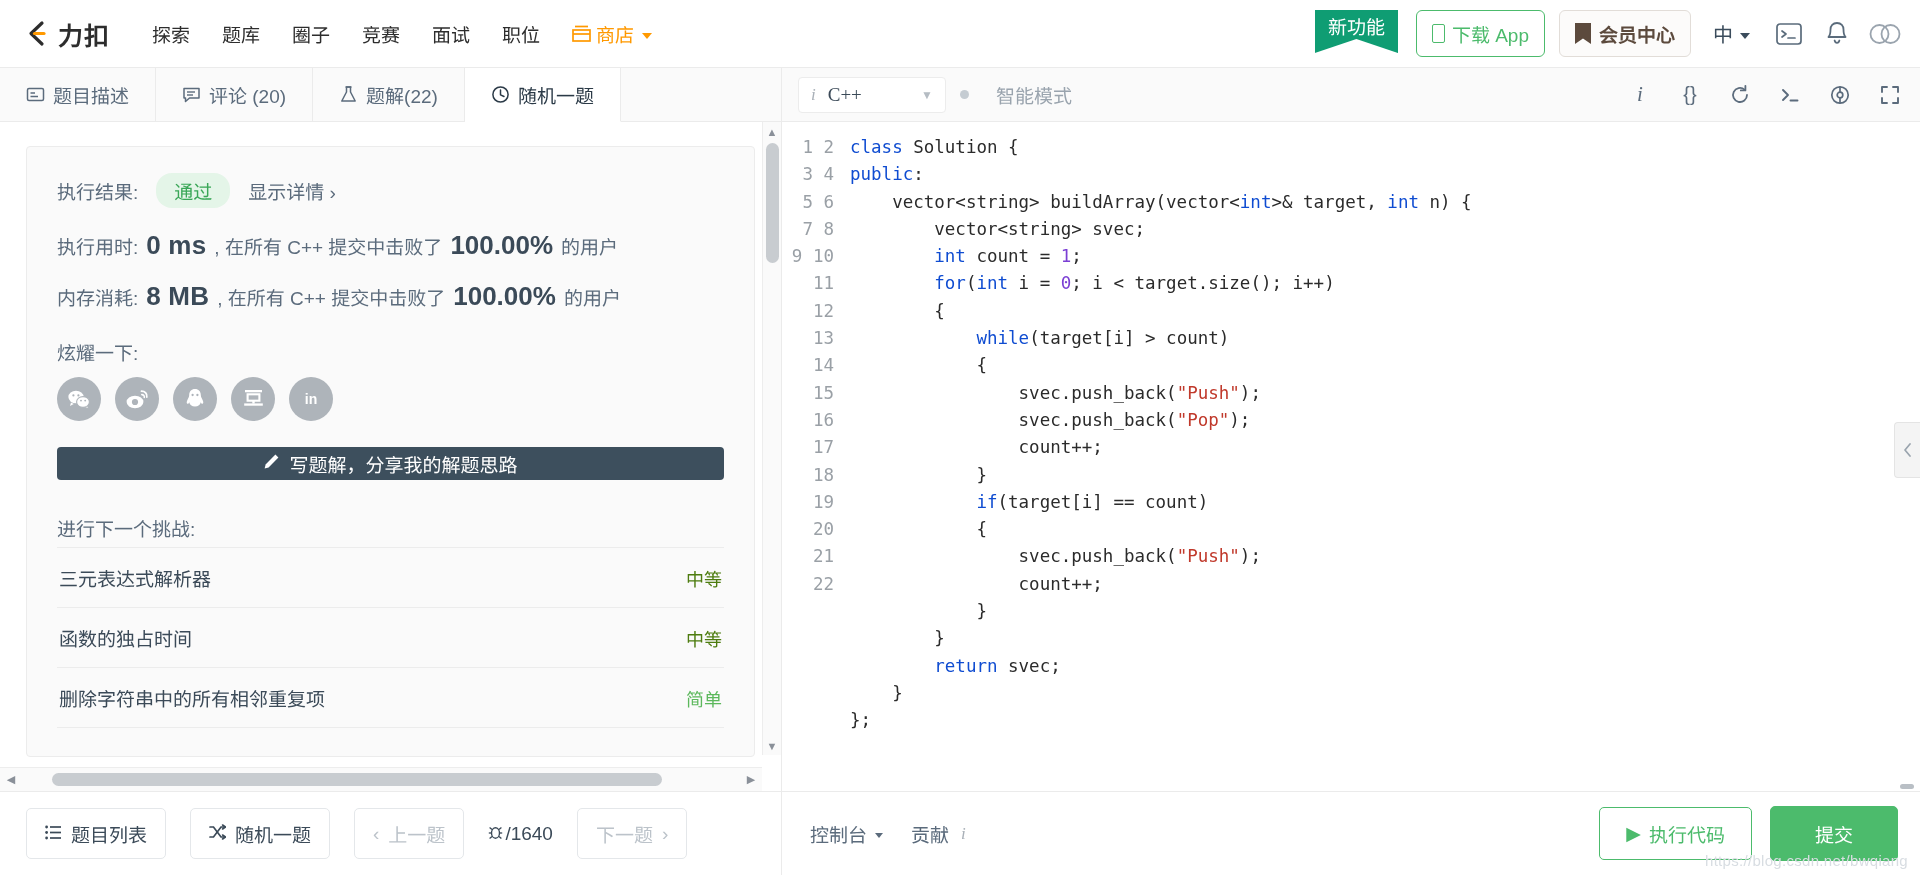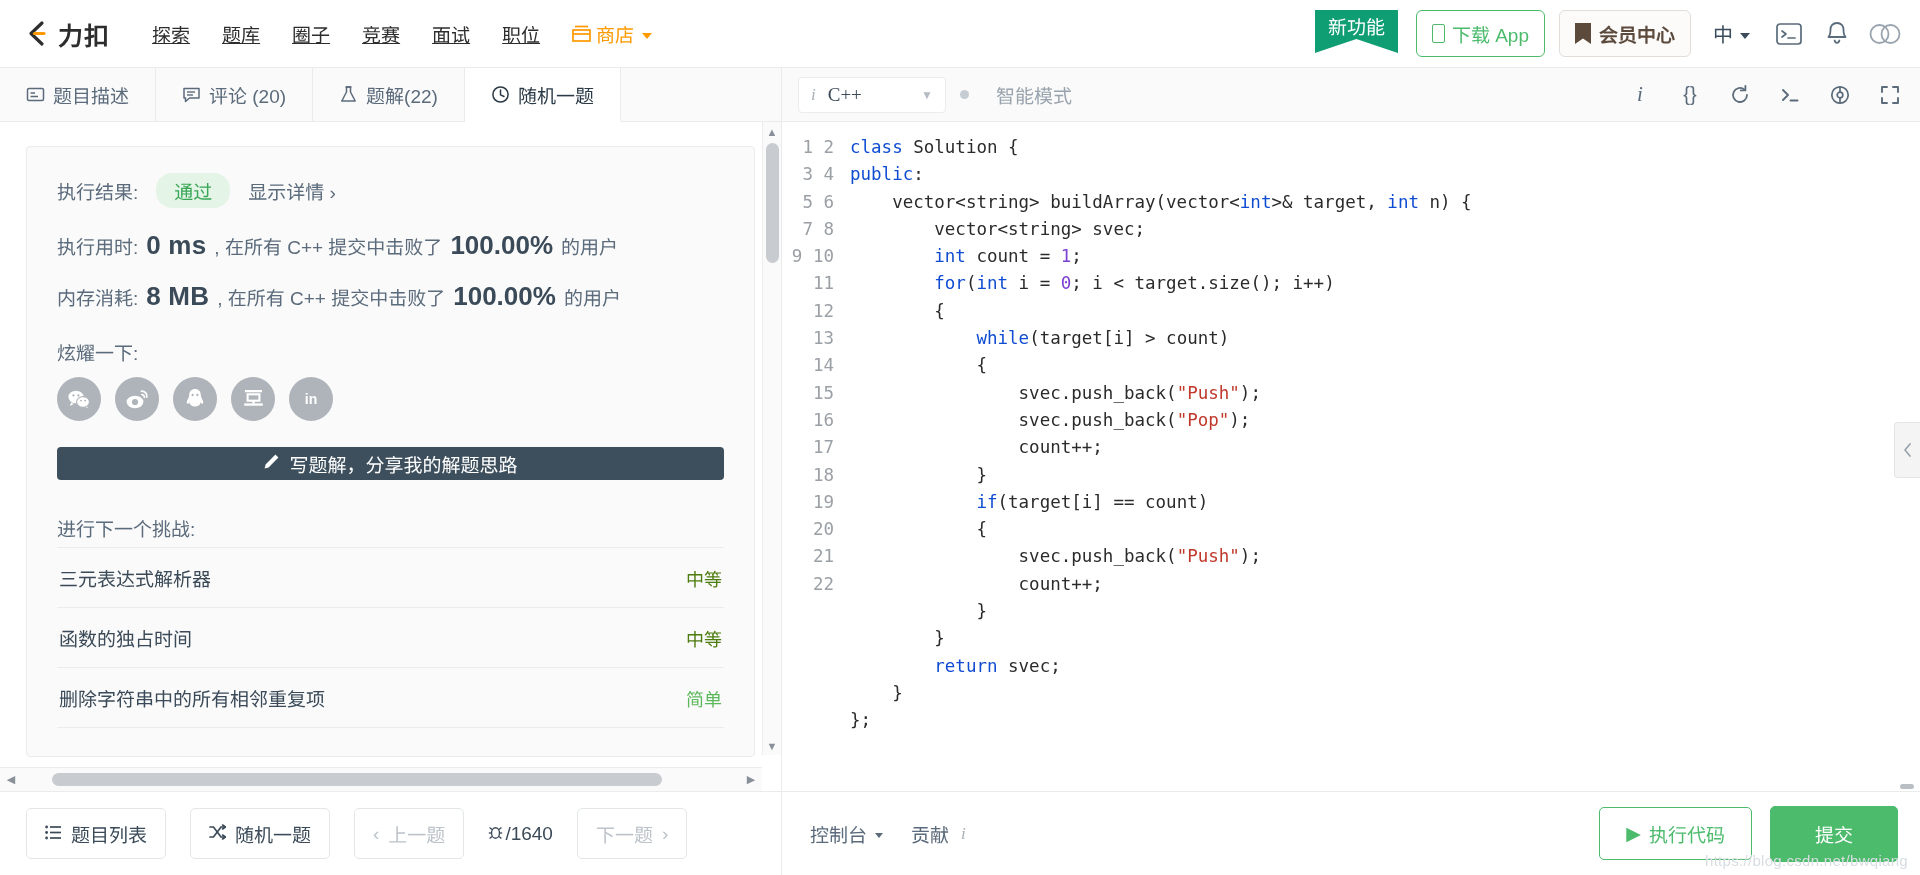--- a/index.html
+++ b/index.html
@@ -23,21 +23,21 @@
     border-bottom: 1px solid #ebebeb;
     position: relative; z-index: 40;
   }
   .logo { display: flex; align-items: center; margin-right: 26px; cursor: pointer; }
   .logo-mark { width: 32px; height: 32px; position: relative; margin-right: 4px; }
   .logo-text { font-size: 25px; color: #2d2d2d; font-weight: 600; letter-spacing: 1px; }
 
   .nav-links { display: flex; align-items: center; gap: 0px; }
   .nav-link {
     font-size: 19px; color: #2d2d2d; padding: 6px 16px;
-    cursor: pointer; white-space: nowrap; text-decoration: underline;
+    cursor: pointer; white-space: nowrap;
   }
   .nav-shop { display: flex; align-items: center; gap: 5px; color: #f90; padding: 6px 16px; cursor: pointer; font-size: 19px;}
   .shop-ico { display: inline-block; width: 19px; height: 17px; position: relative; }
   .caret-down {
     display: inline-block; width: 0; height: 0;
     border-left: 5px solid transparent; border-right: 5px solid transparent;
     border-top: 6px solid currentColor; margin-left: 3px; position: relative; top: 2px;
   }
 
   .nav-right { margin-left: auto; display: flex; align-items: center; gap: 14px; }
@@ -212,21 +212,21 @@
   .footer-right { flex:1; display:flex; align-items:center; padding: 0 22px 0 28px; height:100%;}
   .console-link { font-size:19px; color:#5b6b7c; display:flex; align-items:center; gap:5px; cursor:pointer;}
   .contrib-link { font-size:19px; color:#5b6b7c; display:flex; align-items:center; gap:12px; margin-left: 28px; cursor:pointer;}
   .footer-actions { margin-left:auto; display:flex; align-items:center; gap: 18px;}
   .btn-run {
     display:flex; align-items:center; gap:8px; border:1px solid #4cbb6c; color:#4cbb6c; background:#fff;
     border-radius:5px; padding: 12px 26px; font-size:19px; cursor:pointer;
   }
   .btn-submit {
     background:#4cbb6c; color:#fff; border:1px solid #4cbb6c;
-    border-radius:5px; padding: 13px 44px; font-size:19px; cursor:pointer;font-family:Liberation Mono, monospace;
+    border-radius:5px; padding: 13px 44px; font-size:19px; cursor:pointer;
   }
   .watermark {
     position:absolute; right: 12px; bottom: 6px; color:#d8dde2; font-size:15px;
     letter-spacing:.3px; pointer-events:none; z-index: 30;
     font-family:"Liberation Sans", sans-serif;
   }
 </style>
 </head>
 <body>
 

